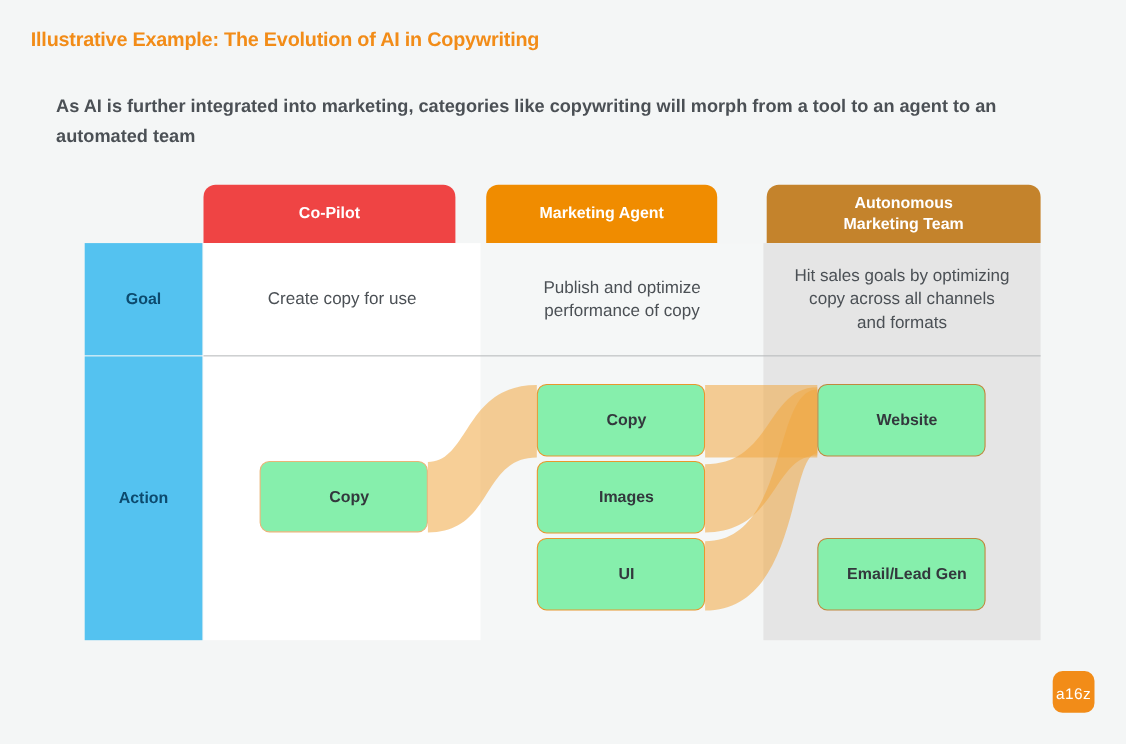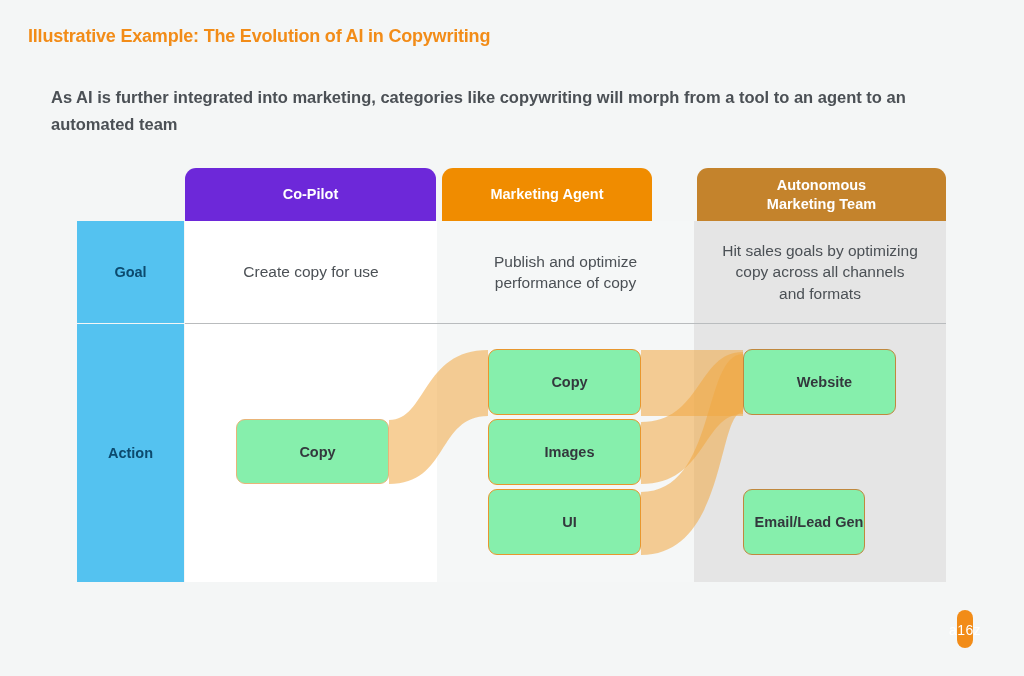--- a/index.html
+++ b/index.html
@@ -58,21 +58,21 @@
     font-size: 14.5px;
     font-weight: bold;
     display: flex;
     align-items: center;
     justify-content: center;
     text-align: center;
     line-height: 1.25;
     box-sizing: border-box;
     padding: 0 8px;
   }
-  #col-header-copilot   { left: 108px; width: 251px; background: #6d28d9; }
+  #col-header-copilot   { left: 108px; width: 229px; background: #ef4444; }
   #col-header-agent     { left: 365px; width: 210px; background: #F08C00; }
   #col-header-autonomous{ left: 620px; width: 249px; background: #C4832C; }
 
   
   .col-band {
     position: absolute;
     top: 53px;
     bottom: 0;
   }
   #band-copilot    { left: 108px; width: 252px; background: #ffffff; }
@@ -157,28 +157,28 @@
   #node-copilot-copy { left: 159px; top: 251px; width: 153px; height: 65px; }
 
   
   #node-agent-copy   { left: 411px; width: 153px; top: 181px; height: 66px; }
   #node-agent-images { left: 411px; width: 153px; top: 251px; height: 66px; }
   #node-agent-ui     { left: 411px; width: 153px; top: 321px; height: 66px; }
 
   
   #node-auto-website  { left: 666px; width: 153px; top: 181px; height: 66px; }
   #node-auto-ads      { left: 666px; width: 153px; top: 251px; height: 66px; }
-  #node-auto-email    { left: 666px; width: 122px; top: 321px; height: 66px; }
+  #node-auto-email    { left: 666px; width: 153px; top: 321px; height: 66px; }
 
   
   #brand-logo {
     position: absolute;
     left: 957px;
     top: 610px;
-    width: 16px;
+    width: 38px;
     height: 38px;
     background: #F28C18;
     border-radius: 9px;
     display: flex;
     align-items: center;
     justify-content: center;
   }
   #brand-logo-text {
     color: #ffffff;
     font-size: 14px;

